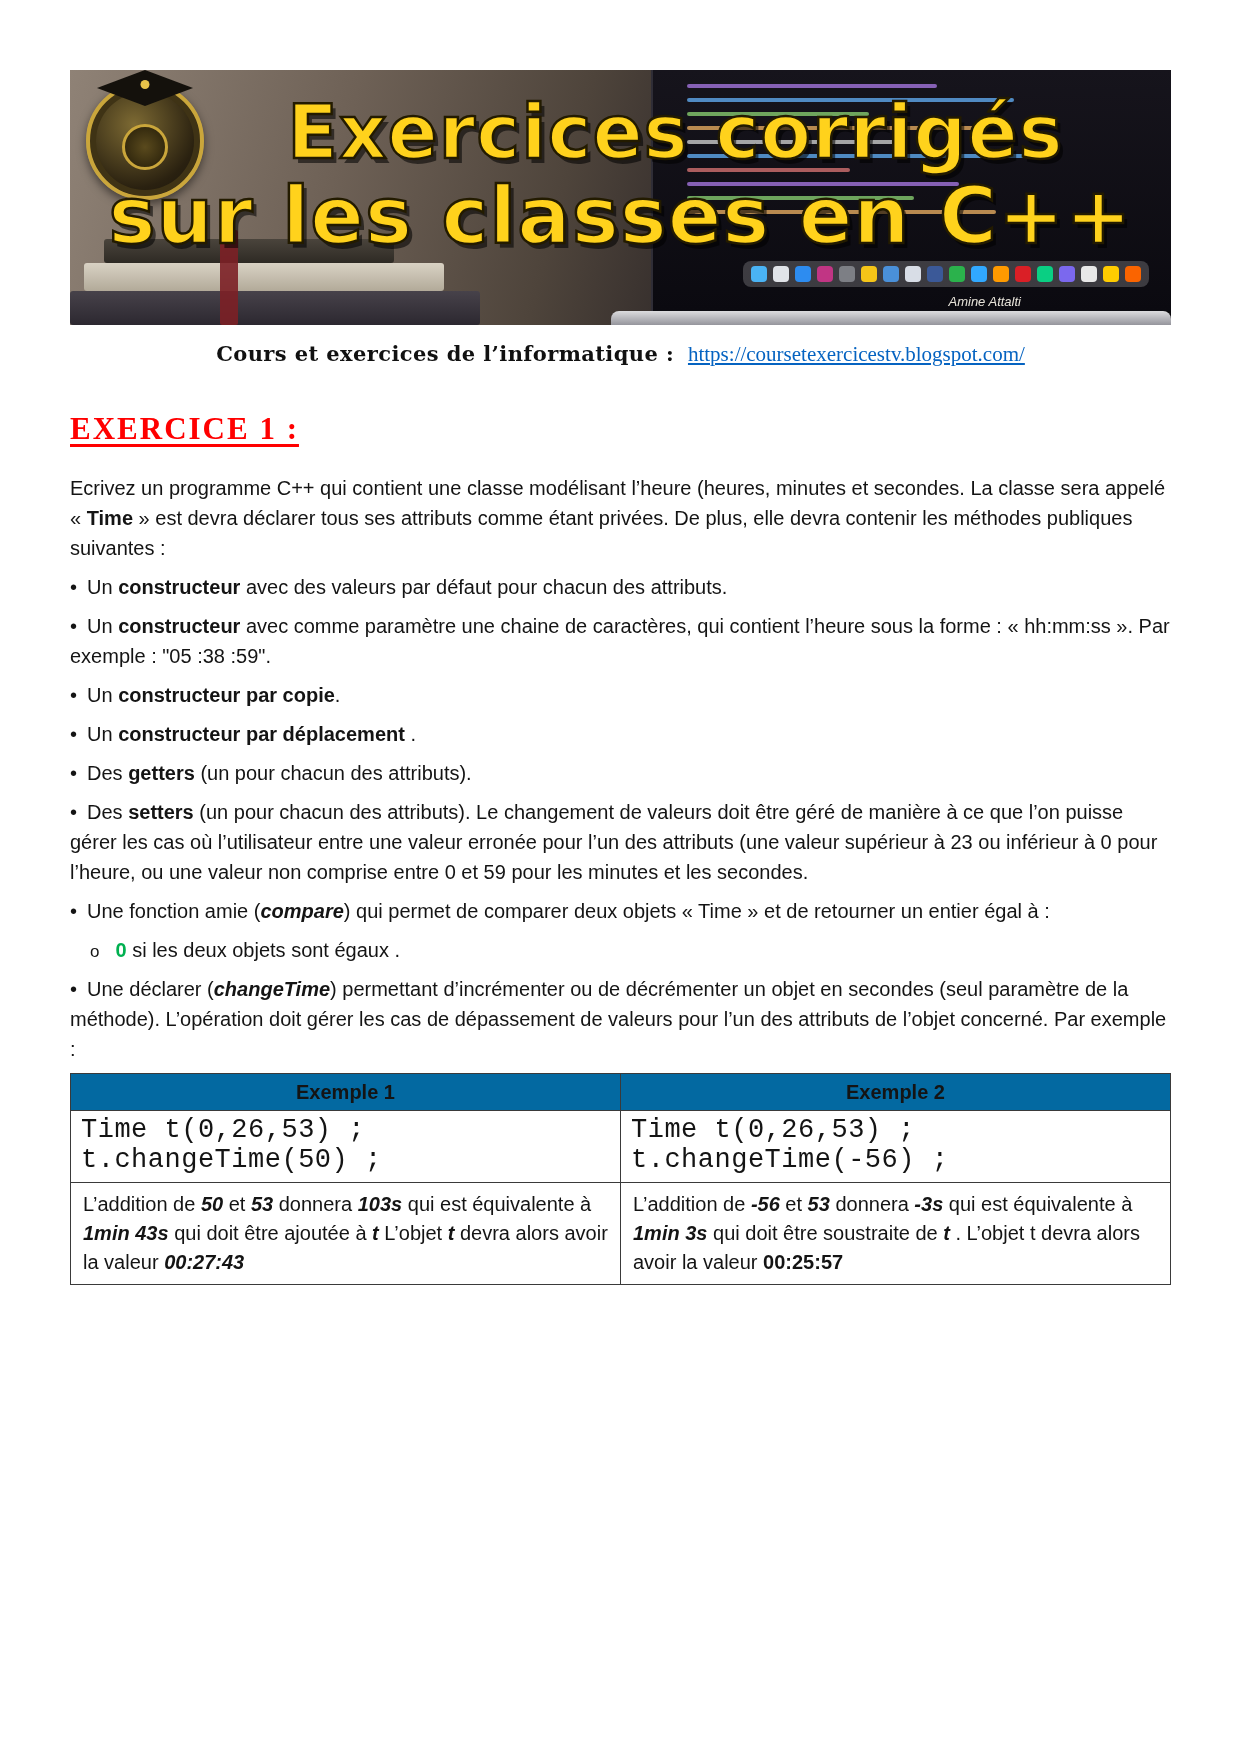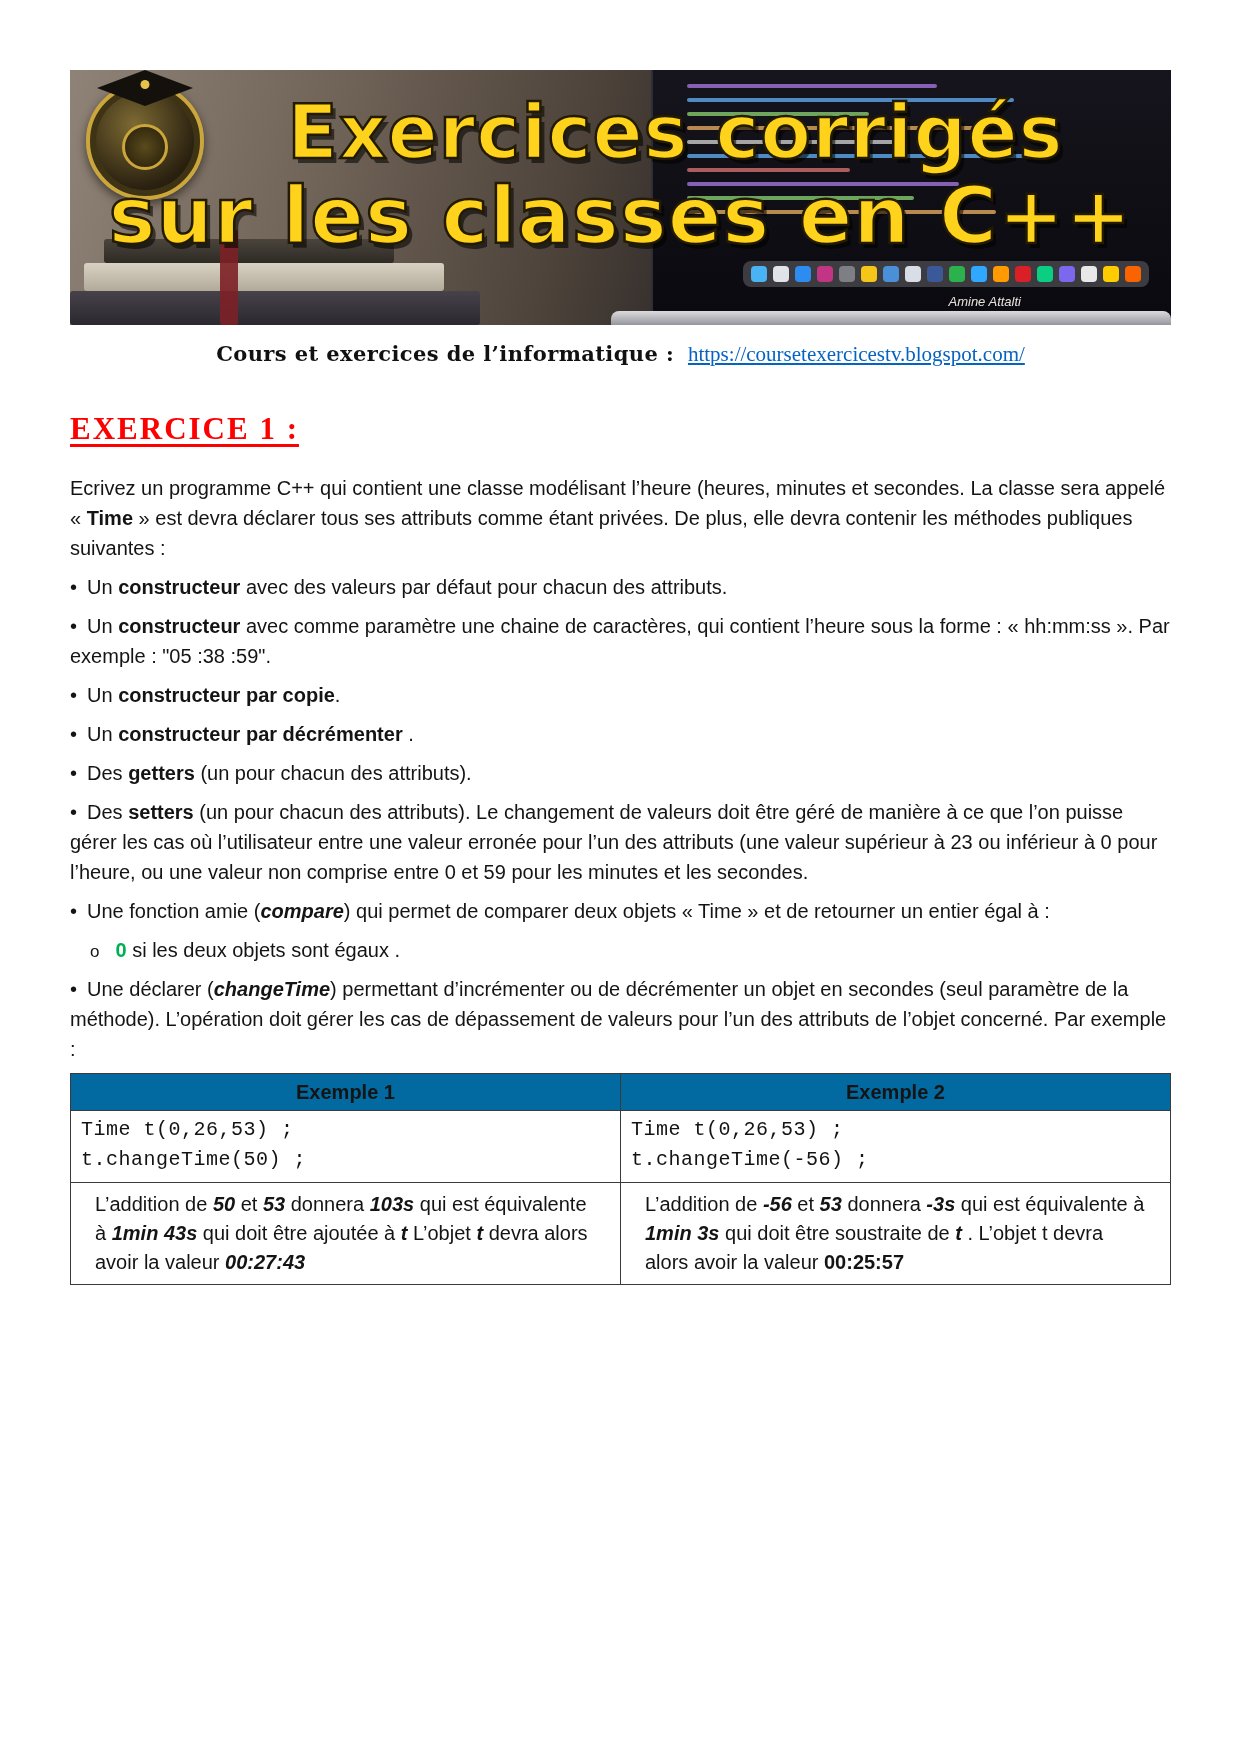--- a/index.html
+++ b/index.html
@@ -67,23 +67,23 @@
   .body-text { margin-top:26px; font-size:20px; line-height:30px; color:#141414; }
   .para { margin:0 0 9px 0; }
   .marker { margin-right:10px; }
   .sub { padding-left:20px; margin-bottom:7px; }
   .sub .marker { margin-right:16px; font-size:17px; }
 
   
   .examples { width:100%; border-collapse:collapse; margin-top:6px; table-layout:fixed; }
   .examples th, .examples td { border:1.5px solid #3a3a3a; }
   .examples th { background:#0369a1; font-size:20px; padding:3px 6px; text-align:center; font-weight:bold; }
-  .code-row td { font-family:"Liberation Mono", monospace; font-size:20px; padding:4px 10px 7px 10px; vertical-align:top;margin-top:20px; }
+  .code-row td { font-family:"Liberation Mono", monospace; font-size:27px; padding:4px 10px 7px 10px; vertical-align:top;margin-top:20px; }
   .code-line { line-height:30px; letter-spacing:.5px; white-space:pre; }
-  .expl-row td { font-size:20px; line-height:29px; padding:7px 24px; vertical-align:middle; }
+  .expl-row td { font-size:20px; line-height:29px; padding:7px 12px; vertical-align:middle; }
 </style>
 </head>
 <body>
 
 <div class="page">
   <div class="content">
 
     
     <div class="banner">
       <div class="laptop">
@@ -148,21 +148,21 @@
     
     <h1 class="exercise-heading">EXERCICE 1 :</h1>
 
     
     <div class="body-text">
       <p class="para"><span>Ecrivez un programme C++ qui contient une classe modélisant l’heure (heures, minutes et secondes. La classe sera appelé « </span><span style="font-weight: bold;">Time</span><span> » est devra déclarer tous ses attributs comme étant privées. De plus, elle devra contenir les méthodes publiques suivantes :</span></p>
 
       <p class="para"><span class="marker">•</span><span><span>Un </span><span style="font-weight: bold;">constructeur</span><span> avec des valeurs par défaut pour chacun des attributs.</span></span></p>
       <p class="para"><span class="marker">•</span><span><span>Un </span><span style="font-weight: bold;">constructeur</span><span> avec comme paramètre une chaine de caractères, qui contient l’heure sous la forme : « hh:mm:ss ». Par exemple : "05 :38 :59".</span></span></p>
       <p class="para"><span class="marker">•</span><span><span>Un </span><span style="font-weight: bold;">constructeur par copie</span><span>.</span></span></p>
-      <p class="para"><span class="marker">•</span><span><span>Un </span><span style="font-weight: bold;">constructeur par décrémenter</span><span> .</span></span></p>
+      <p class="para"><span class="marker">•</span><span><span>Un </span><span style="font-weight: bold;">constructeur par déplacement</span><span> .</span></span></p>
       <p class="para"><span class="marker">•</span><span><span>Des </span><span style="font-weight: bold;">getters</span><span> (un pour chacun des attributs).</span></span></p>
       <p class="para"><span class="marker">•</span><span><span>Des </span><span style="font-weight: bold;">setters</span><span> (un pour chacun des attributs). Le changement de valeurs doit être géré de manière à ce que l’on puisse gérer les cas où l’utilisateur entre une valeur erronée pour l’un des attributs (une valeur supérieur à 23 ou inférieur à 0 pour l’heure, ou une valeur non comprise entre 0 et 59 pour les minutes et les secondes.</span></span></p>
       <p class="para"><span class="marker">•</span><span><span>Une fonction amie (</span><span style="font-weight: bold; font-style: italic;">compare</span><span>) qui permet de comparer deux objets « Time » et de retourner un entier égal à :</span></span></p>
 
       <p class="para sub"><span class="marker">o</span><span><span style="font-weight: bold; color: rgb(0, 176, 80);">0</span><span> si les deux objets sont égaux .</span></span></p>
 
       <p class="para"><span class="marker">•</span><span><span>Une déclarer (</span><span style="font-weight: bold; font-style: italic;">changeTime</span><span>) permettant d’incrémenter ou de décrémenter un objet en secondes (seul paramètre de la méthode). L’opération doit gérer les cas de dépassement de valeurs pour l’un des attributs de l’objet concerné. Par exemple :</span></span></p>
 
       <table class="examples">
         <tbody>

